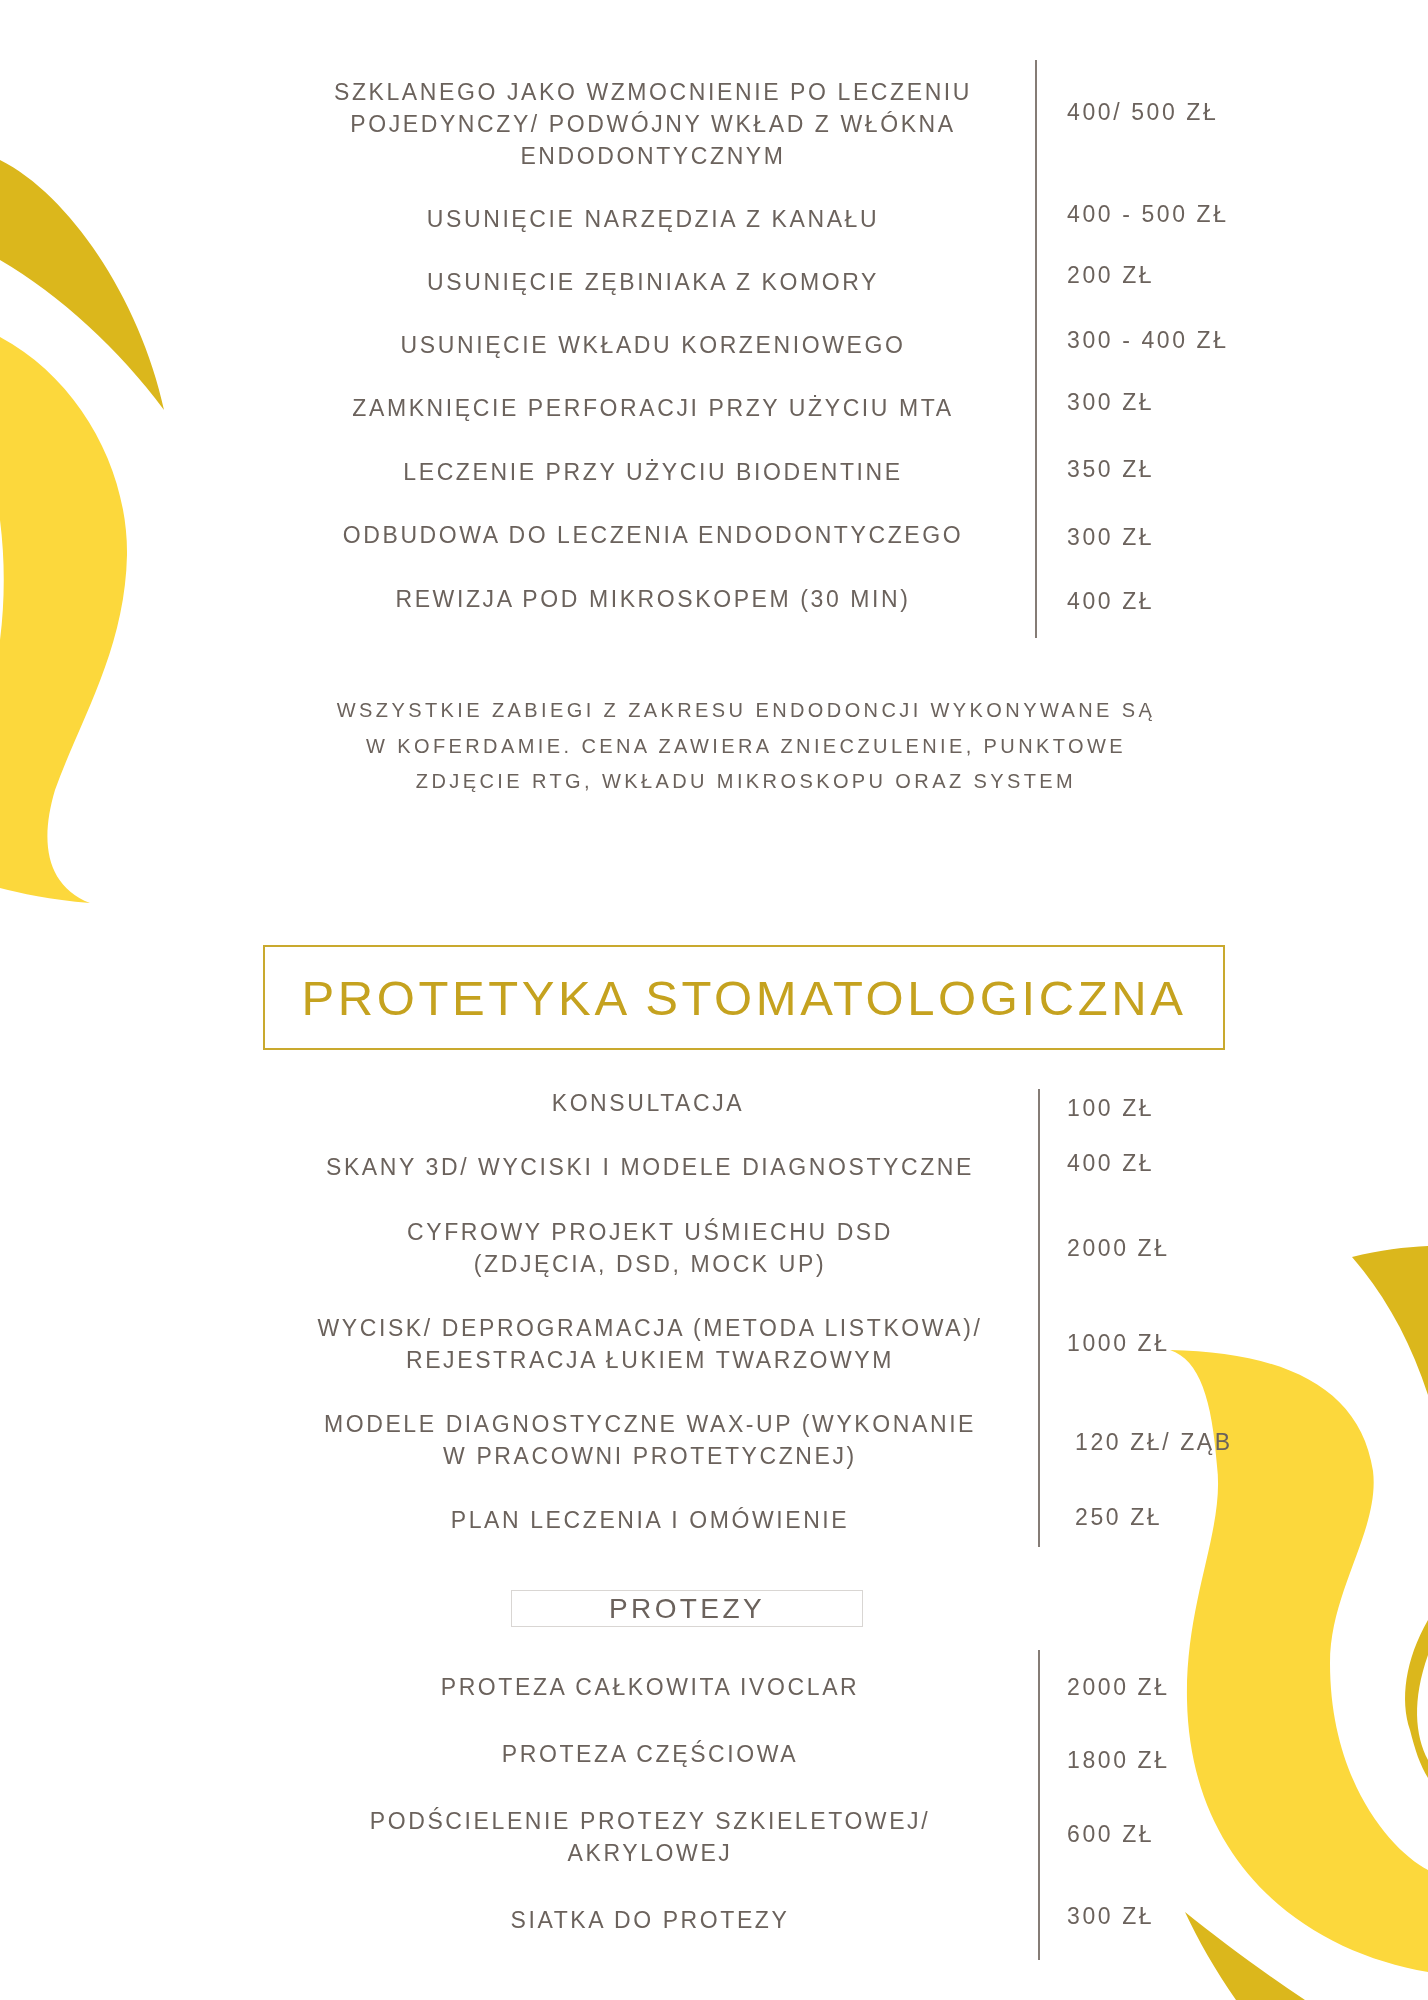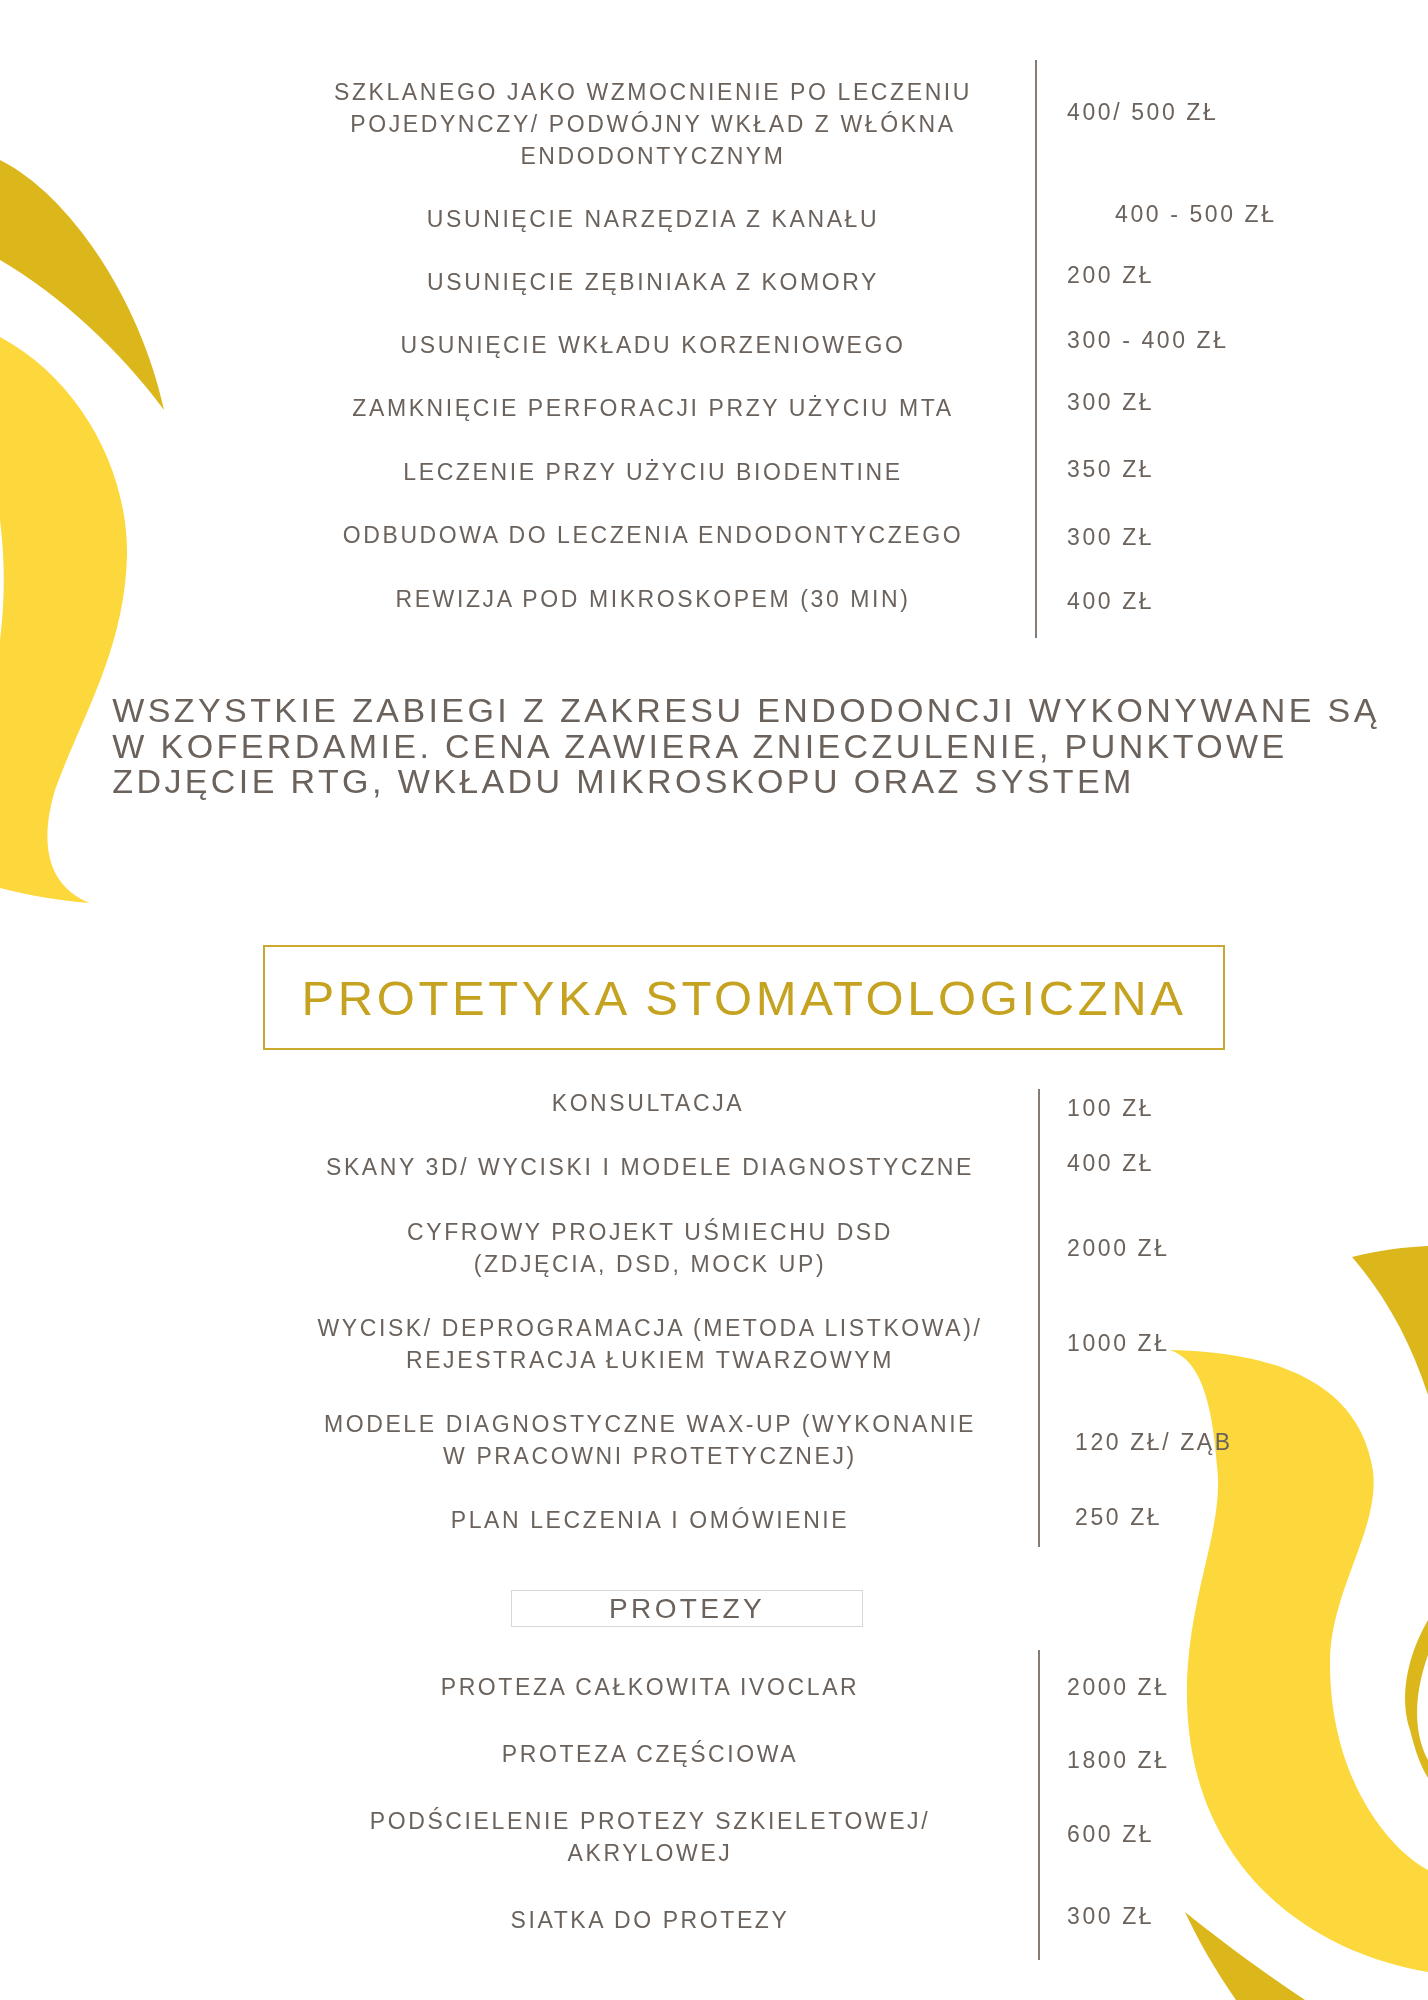--- a/index.html
+++ b/index.html
@@ -3,22 +3,22 @@
 <meta charset="utf-8">
 <style>
   html, body { margin:0; padding:0; background:#ffffff; }
   body { width:1428px; height:2000px; position:relative; overflow:hidden;
          font-family:"Liberation Sans", "DejaVu Sans", sans-serif; color:#6b625c; }
   .deco { position:absolute; left:0; top:0; width:1428px; height:2000px; pointer-events:none; }
   .t { position:absolute; white-space:nowrap; text-transform:uppercase; letter-spacing:2.6px; font-size:23px; line-height:32px; }
   .lbl { transform:translate(-50%,-50%); text-align:center; }
   .price { transform:translateY(-50%); }
   .vline { position:absolute; width:2px; background:#857c76; }
-  .note { position:absolute; left:746px; top:693px; transform:translateX(-50%); text-align:left;
-          font-size:34px; line-height:35.5px; letter-spacing:3.4px; color:#6b625c; white-space:nowrap; }
+  .note { position:absolute; left:746px; top:693px; transform:translateX(-50%); text-align:center;
+          font-size:20px; line-height:35.5px; letter-spacing:3.4px; color:#6b625c; white-space:nowrap; }
   .note div { white-space:nowrap; }
   .hdr-box { position:absolute; left:263px; top:945px; width:962px; height:105px; border:2px solid #c9a92e; box-sizing:border-box; }
   .hdr-text { position:absolute; left:50%; top:50%; transform:translate(-50%,-50%); color:#c5a21f; font-size:49px; letter-spacing:3.6px; white-space:nowrap; }
   .sub-box { position:absolute; left:511px; top:1590px; width:352px; height:37px; border:1.5px solid #d9d6d3; box-sizing:border-box; }
   .sub-text { position:absolute; left:50%; top:50%; transform:translate(-50%,-50%); color:#6b625c; font-size:28px; letter-spacing:3.4px; white-space:nowrap; }
 </style>
 </head>
 <body>
 
 <svg class="deco" viewBox="0 0 1428 2000" xmlns="http://www.w3.org/2000/svg">
@@ -40,21 +40,21 @@
   <div class="vline" style="left:1035px; top:60px; height:578px;"></div>
 
   <div class="t lbl" style="left:653px; top:124px; line-height:32px;">
     <div>SZKLANEGO JAKO WZMOCNIENIE PO LECZENIU</div>
     <div>POJEDYNCZY/ PODWÓJNY WKŁAD Z WŁÓKNA</div>
     <div>ENDODONTYCZNYM</div>
   </div>
   <div class="t price" style="left:1067px; top:112px;">400/ 500 ZŁ</div>
 
   <div class="t lbl" style="left:653px; top:219px;">USUNIĘCIE NARZĘDZIA Z KANAŁU</div>
-  <div class="t price" style="left:1067px; top:214px;margin-left:48px;">400 - 500 ZŁ</div>
+  <div class="t price" style="left:1067px; top:214px;">400 - 500 ZŁ</div>
 
   <div class="t lbl" style="left:653px; top:282px;">USUNIĘCIE ZĘBINIAKA Z KOMORY</div>
   <div class="t price" style="left:1067px; top:275px;">200 ZŁ</div>
 
   <div class="t lbl" style="left:653px; top:345px;">USUNIĘCIE WKŁADU KORZENIOWEGO</div>
   <div class="t price" style="left:1067px; top:340px;">300 - 400 ZŁ</div>
 
   <div class="t lbl" style="left:653px; top:408px;">ZAMKNIĘCIE PERFORACJI PRZY UŻYCIU MTA</div>
   <div class="t price" style="left:1067px; top:402px;">300 ZŁ</div>
 

